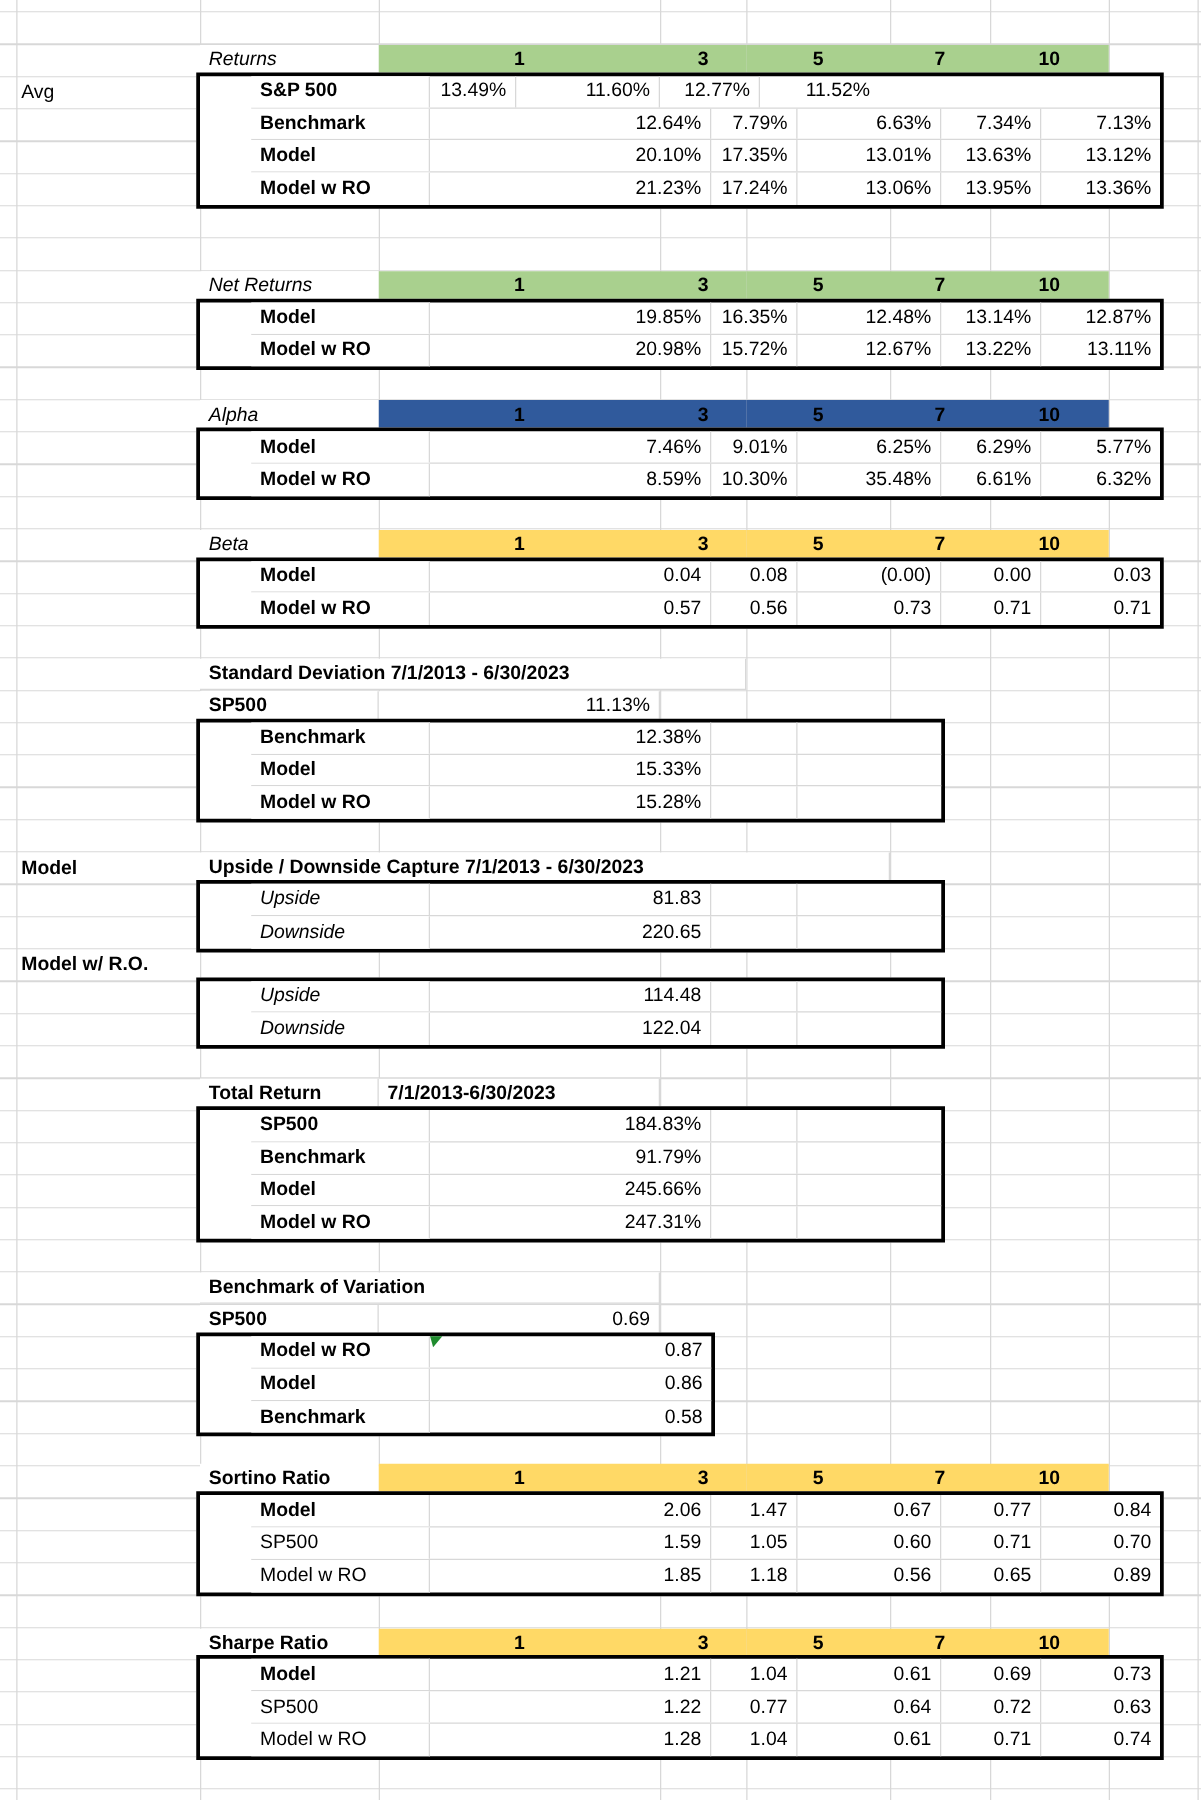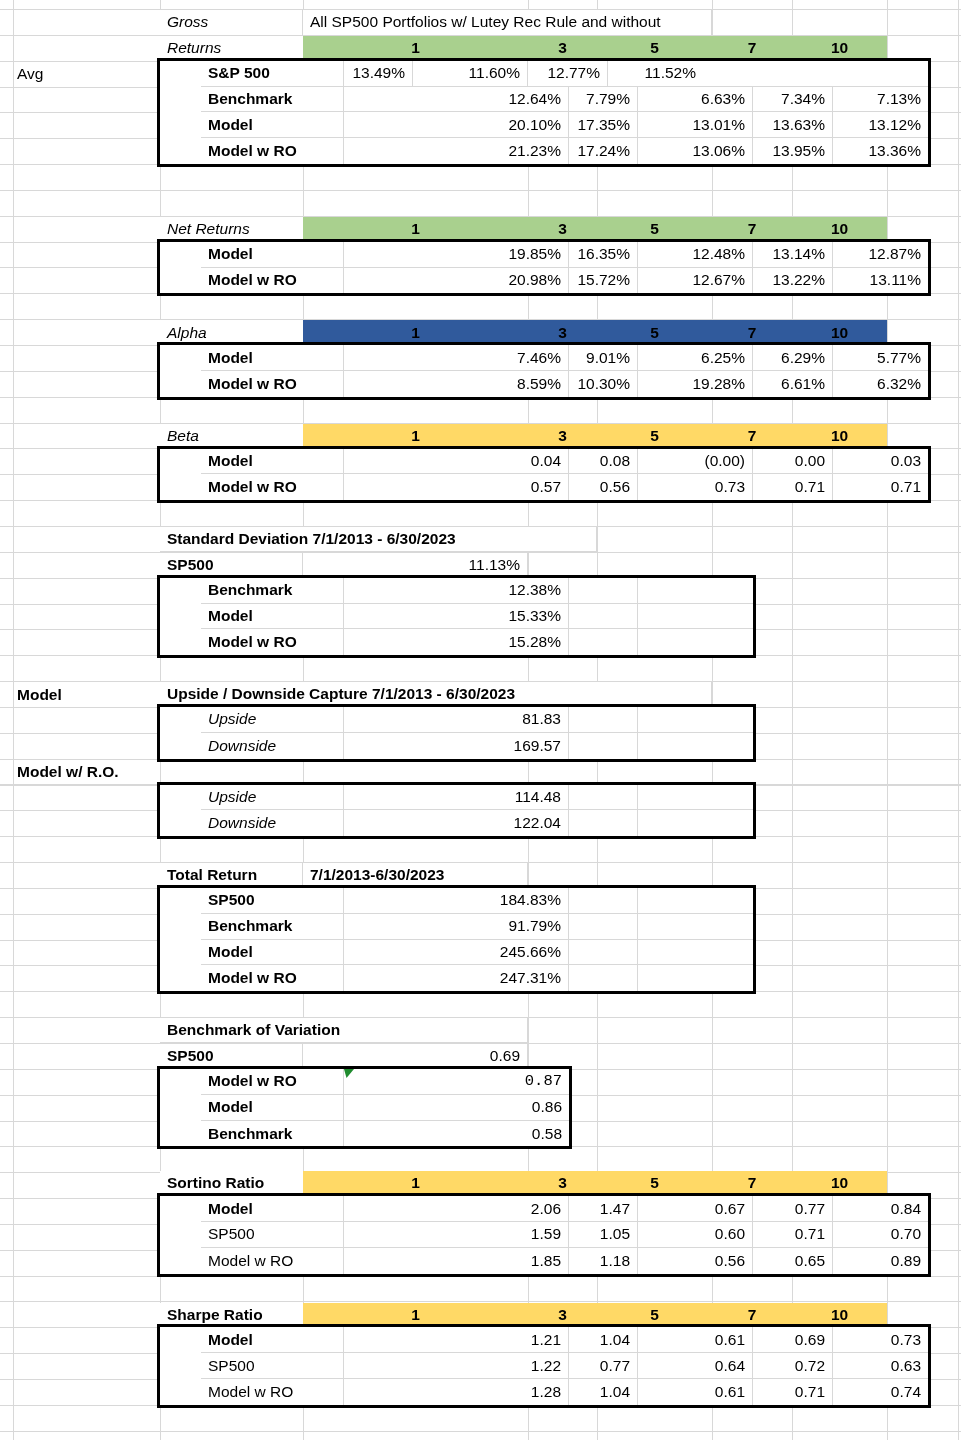--- a/index.html
+++ b/index.html
@@ -33,21 +33,21 @@
   .rw{display:flex;height:25.85px;box-sizing:border-box;border-bottom:1px solid var(--gridline,#d8d8d8);}
   .box .rw:last-child{border-bottom:0;}
   .box .c{border-right:1px solid var(--gridline,#d8d8d8);}
   .box .rw .c:last-child{border-right:0;}
   
   .alab{position:absolute;left:17px;height:24.85px;display:flex;align-items:center;font-weight:700;}
   .alab.reg{font-weight:400;}
   
   .note{width:409px;padding-left:7px;background:#fff;font-weight:400;border-right:1px solid var(--gridline,#d8d8d8);}
   
-  .tri-holder{position:relative;font-family:Liberation Mono, monospace;}
+  .tri-holder{position:relative;}
   .err-tri{position:absolute;left:0;top:0;width:10px;height:9px;
     background:var(--error_triangle,#1f8b2e);
     clip-path:polygon(0 0,100% 0,25% 100%);}
 </style>
 </head>
 <body>
 
 <div class="sheet">
 
   <div class="vl" style="left:13px"></div>
@@ -57,24 +57,20 @@
   <div class="vl" style="left:597px"></div>
   <div class="vl" style="left:712px"></div>
   <div class="vl" style="left:792px"></div>
   <div class="vl" style="left:887px"></div>
   <div class="vl" style="left:958px"></div>
 
   <div class="alab reg" style="top:61.7px">Avg</div>
   <div class="alab" style="top:682.1px">Model</div>
   <div class="alab" style="top:759.7px">Model w/ R.O.</div>
 
-  <div class="hrow" style="top:10px">
-    <div class="c lbl i" style="border-right:1px solid var(--gridline,#d8d8d8)">Gross</div>
-    <div class="c note">All SP500 Portfolios w/ Lutey Rec Rule and without</div>
-  </div>
   <div class="hrow green" style="top:35.9px">
     <div class="c lbl i">Returns</div>
     <div class="c hc w1">1</div>
     <div class="c hc w2">3</div>
     <div class="c hc w3">5</div>
     <div class="c hc w4">7</div>
     <div class="c hc w5">10</div>
   </div>
   <div class="box" style="top:57.7px;width:727px;height:103.4px">
     <div class="rw">
@@ -151,21 +147,21 @@
       <div class="c v w1">7.46%</div>
       <div class="c v w2">9.01%</div>
       <div class="c v w3">6.25%</div>
       <div class="c v w4">6.29%</div>
       <div class="c v w5">5.77%</div>
     </div>
     <div class="rw">
       <div class="c lbl">Model w RO</div>
       <div class="c v w1">8.59%</div>
       <div class="c v w2">10.30%</div>
-      <div class="c v w3">19.28%</div>
+      <div class="c v w3">35.48%</div>
       <div class="c v w4">6.61%</div>
       <div class="c v w5">6.32%</div>
     </div>
   </div>
 
   <div class="hrow yellow" style="top:423.6px">
     <div class="c lbl i">Beta</div>
     <div class="c hc w1">1</div>
     <div class="c hc w2">3</div>
     <div class="c hc w3">5</div>
@@ -224,21 +220,21 @@
   </div>
   <div class="box" style="top:704px;width:552px;height:51.7px">
     <div class="rw">
       <div class="c lbl i">Upside</div>
       <div class="c v w1">81.83</div>
       <div class="c w2"></div>
       <div class="c w3"></div>
     </div>
     <div class="rw">
       <div class="c lbl i">Downside</div>
-      <div class="c v w1">169.57</div>
+      <div class="c v w1">220.65</div>
       <div class="c w2"></div>
       <div class="c w3"></div>
     </div>
   </div>
   <div class="box" style="top:781.6px;width:552px;height:51.7px">
     <div class="rw">
       <div class="c lbl i">Upside</div>
       <div class="c v w1">114.48</div>
       <div class="c w2"></div>
       <div class="c w3"></div>

